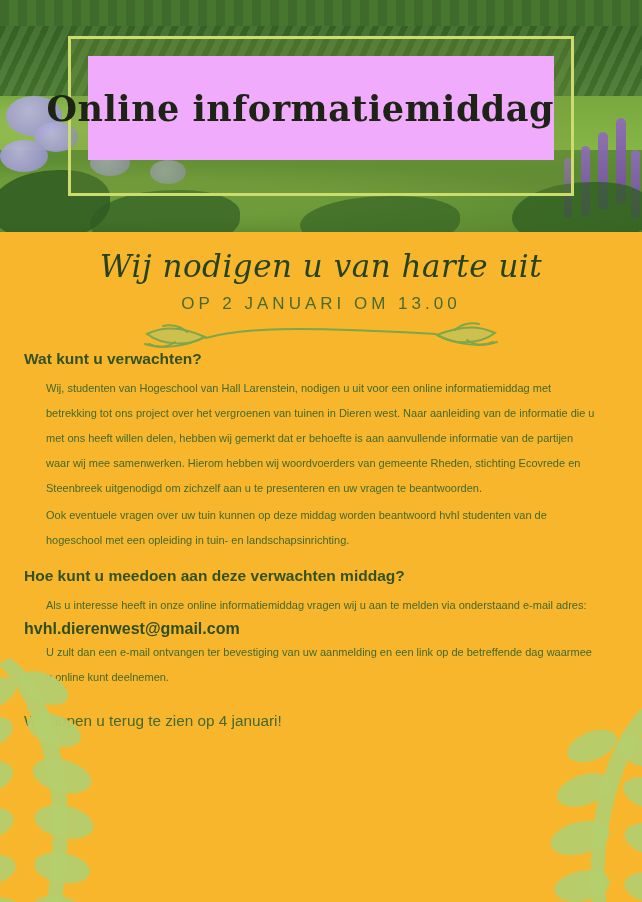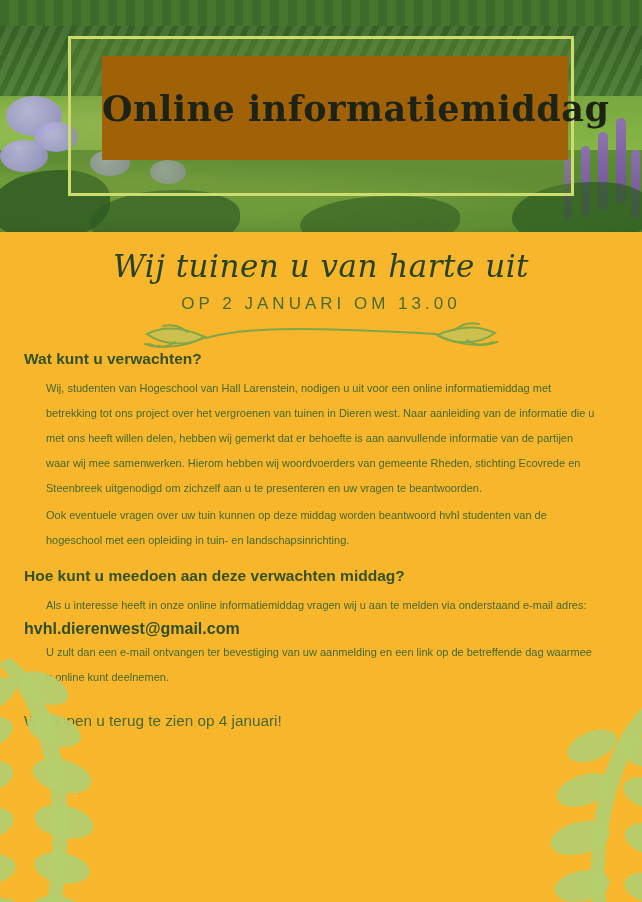--- a/index.html
+++ b/index.html
@@ -86,26 +86,26 @@
   .title-frame {
     position: absolute;
     top: 36px; left: 68px;
     width: 506px; height: 160px;
     border: 3px solid #cddc6c;
     box-sizing: border-box;
     background: rgba(120,150,60,0.28);
   }
   .title-inner {
     position: absolute;
-    top: 56px; left: 102px;
+    top: 56px; left: 88px;
     width: 466px; height: 104px;
-    background: #a16207;
+    background: #f0abfc;
     display: flex;
     align-items: center;
-    justify-content: flex-start;
+    justify-content: flex-end;
   }
   .title-text {
     font-family: "DejaVu Serif", "Liberation Serif", serif;
     font-weight: 700;
     font-size: 35px;
     color: #1d2415;
     letter-spacing: .5px;
     white-space: nowrap;
   }
 
@@ -213,21 +213,21 @@
 
     <div class="title-frame"></div>
   </div>
 
   <div class="title-inner">
     <div class="title-text">Online informatiemiddag</div>
   </div>
 
   <div class="body-area">
 
-    <div class="invite">Wij tuinen u van harte uit</div>
+    <div class="invite">Wij nodigen u van harte uit</div>
     <div class="datetime">OP 2 JANUARI OM 13.00</div>
 
     <div class="divider">
       <svg width="440" height="36" viewBox="0 0 440 36" fill="none" aria-hidden="true">
         <g stroke="#7ea64a" stroke-width="2" fill="none" stroke-linecap="round">
           <path d="M105 18 C 140 8, 190 6, 335 14"></path>
           <path d="M104 17 C 80 6, 62 6, 46 14 C 62 26, 88 26, 104 17 Z" fill="#a9c96a" fill-opacity=".55"></path>
           <path d="M104 17 C 86 26, 62 30, 44 24"></path>
           <path d="M86 12 C 80 6, 70 4, 62 6"></path>
           <path d="M74 22 C 66 28, 56 28, 48 24"></path>

